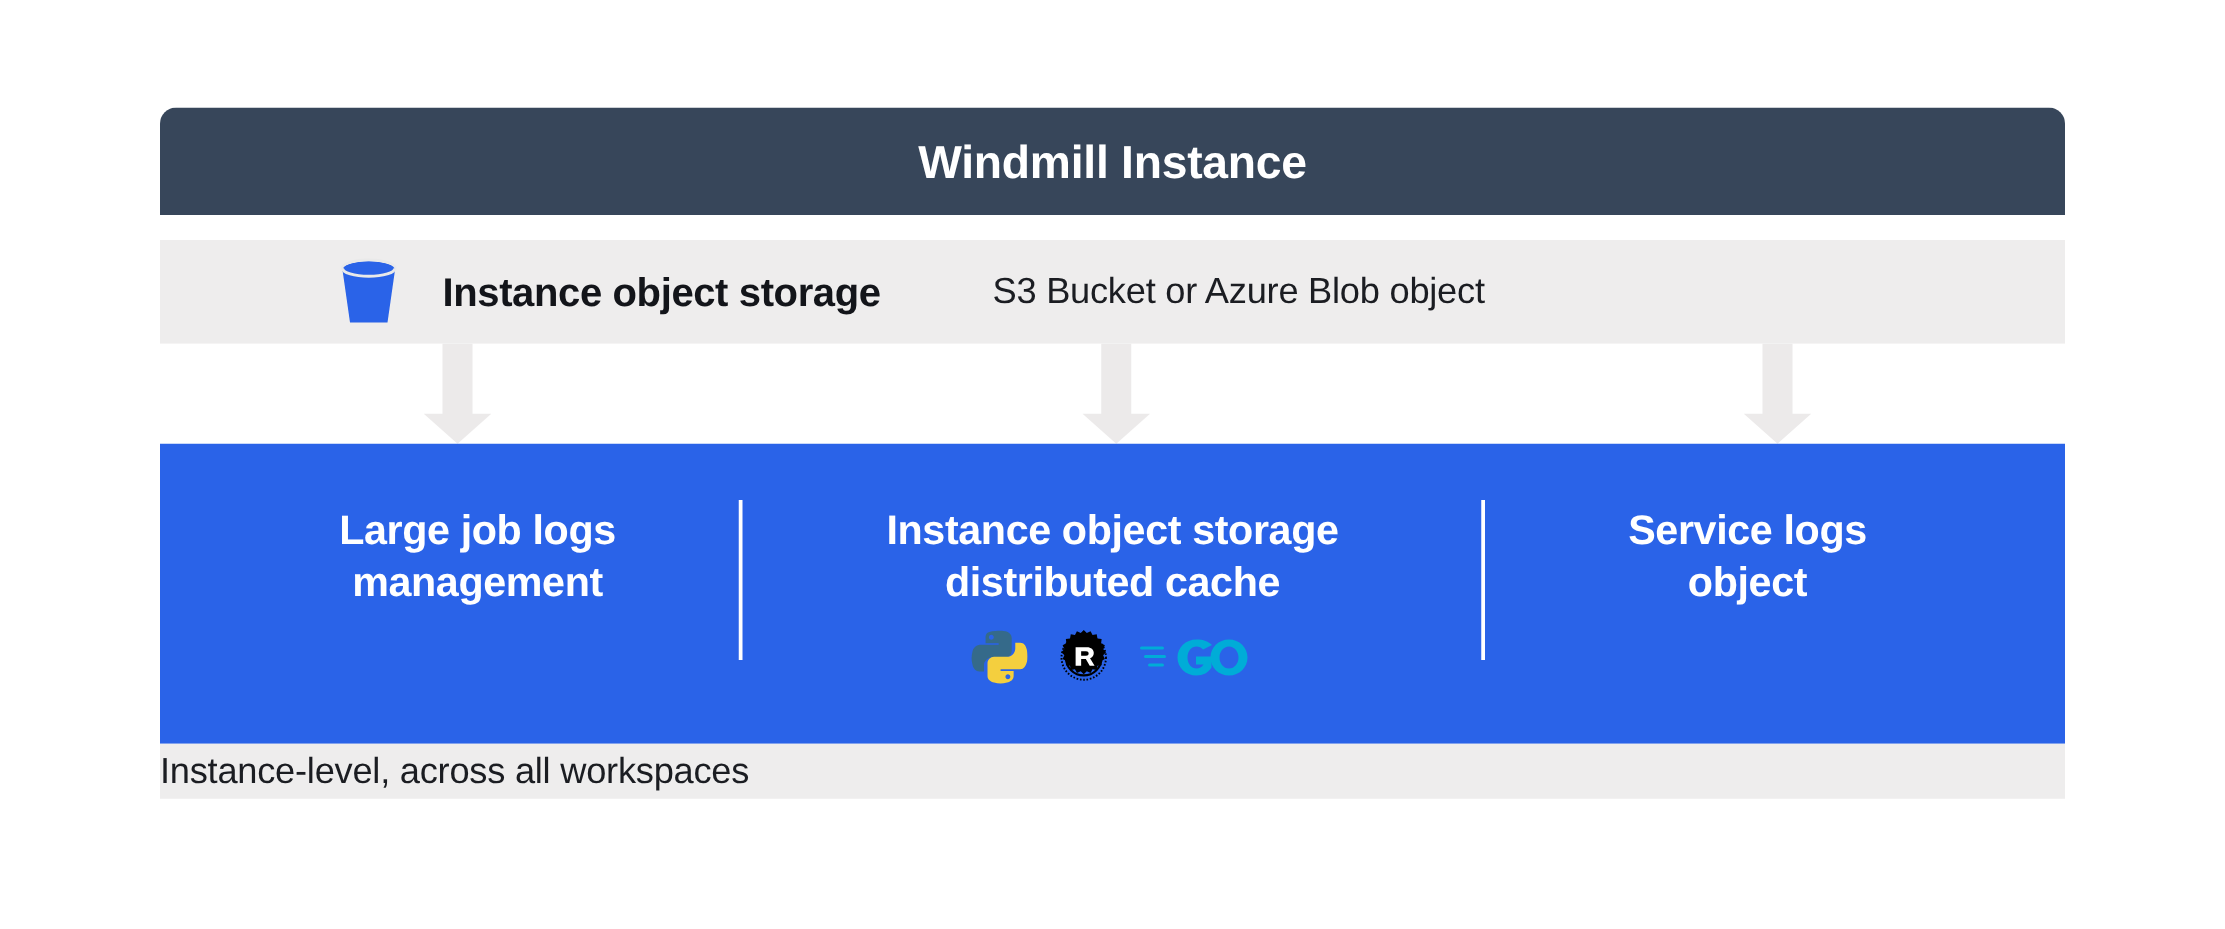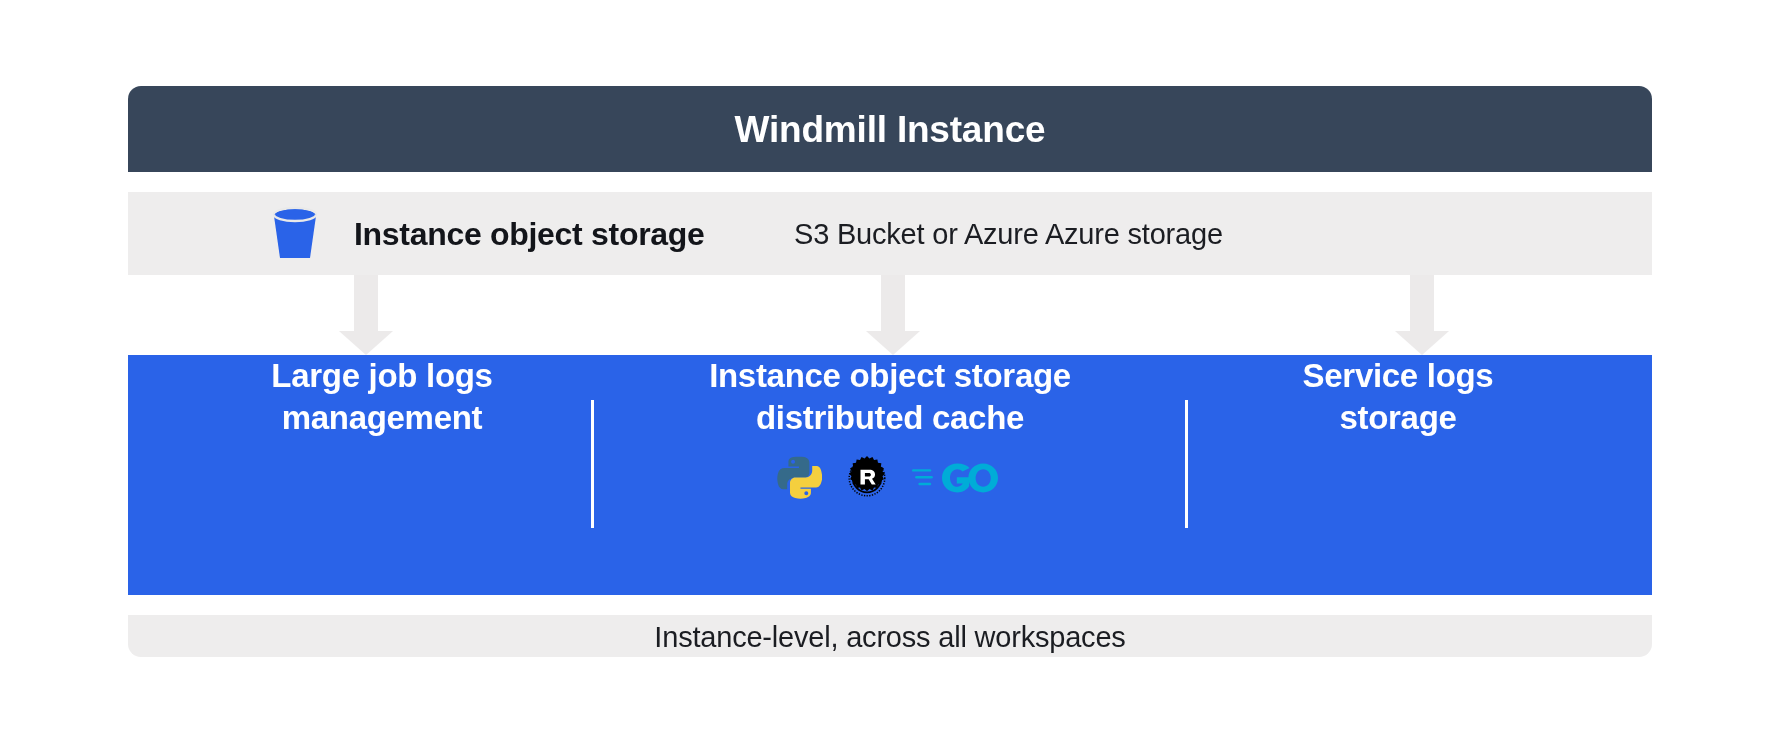--- a/index.html
+++ b/index.html
@@ -144,20 +144,21 @@
     width: 1524px;
     height: 240px;
     display: flex;
   }
   .col {
     flex: 1 1 0;
     display: flex;
     flex-direction: column;
     align-items: center;
     justify-content: flex-start;
+    padding-top: 48px;
     box-sizing: border-box;
   }
   .col-title {
     color: #ffffff;
     font-size: 33px;
     font-weight: bold;
     line-height: 1.28;
     text-align: center;
     letter-spacing: -0.3px;
     white-space: pre-line;
@@ -187,22 +188,21 @@
   
   .footer {
     position: absolute;
     left: 0;
     top: 509px;
     width: 1524px;
     height: 44px;
     background: #eeeded;
     display: flex;
     align-items: center;
-    justify-content: center;
-    margin-top: 20px;
+    justify-content: flex-start;
   }
   .footer-text {
     font-size: 29px;
     color: #1b1d22;
     letter-spacing: -0.2px;
   }
 </style>
 </head>
 <body>
 
@@ -216,21 +216,21 @@
     <div class="storage-row">
       <span class="bucket-icon">
         <svg width="62" height="62" viewBox="0 0 62 62" xmlns="http://www.w3.org/2000/svg">
           <path d="M10 14 L52 14 L46 56 L16 56 Z" fill="#2a63e8"></path>
           <ellipse cx="31" cy="14" rx="21" ry="7" fill="#2a63e8"></ellipse>
           <ellipse cx="31" cy="12.5" rx="21" ry="6.5" fill="none" stroke="#e9e9e9" stroke-width="2.4"></ellipse>
           <path d="M10.4 12.5 A21 6.5 0 0 1 51.6 12.5" fill="#2a63e8"></path>
         </svg>
       </span>
       <div class="storage-label">Instance object storage</div>
-      <div class="storage-sub">S3 Bucket or Azure Azure storage</div>
+      <div class="storage-sub">S3 Bucket or Azure Blob object</div>
     </div>
 
     <div class="arrow-band">
       <div class="arrow" style="left:209px;">
         <div class="shaft"></div>
         <div class="head"></div>
       </div>
       <div class="arrow" style="left:736px;">
         <div class="shaft"></div>
         <div class="head"></div>
@@ -284,21 +284,21 @@
                   <path d="M178 14c-21 0-37 16-37 36s16 36 37 36 37-16 37-36-16-36-37-36zm0 58c-11 0-19-10-19-22s8-22 19-22 19 10 19 22-8 22-19 22z"></path>
                 </g>
               </svg>
             </span>
 
           </div>
         </div>
 
         <div class="col">
           <div class="col-title">Service logs
-storage</div>
+object</div>
         </div>
 
       </div>
       <div class="divider d1"></div>
       <div class="divider d2"></div>
     </div>
 
     <div class="footer">
       <div class="footer-text">Instance-level, across all workspaces</div>
     </div>

